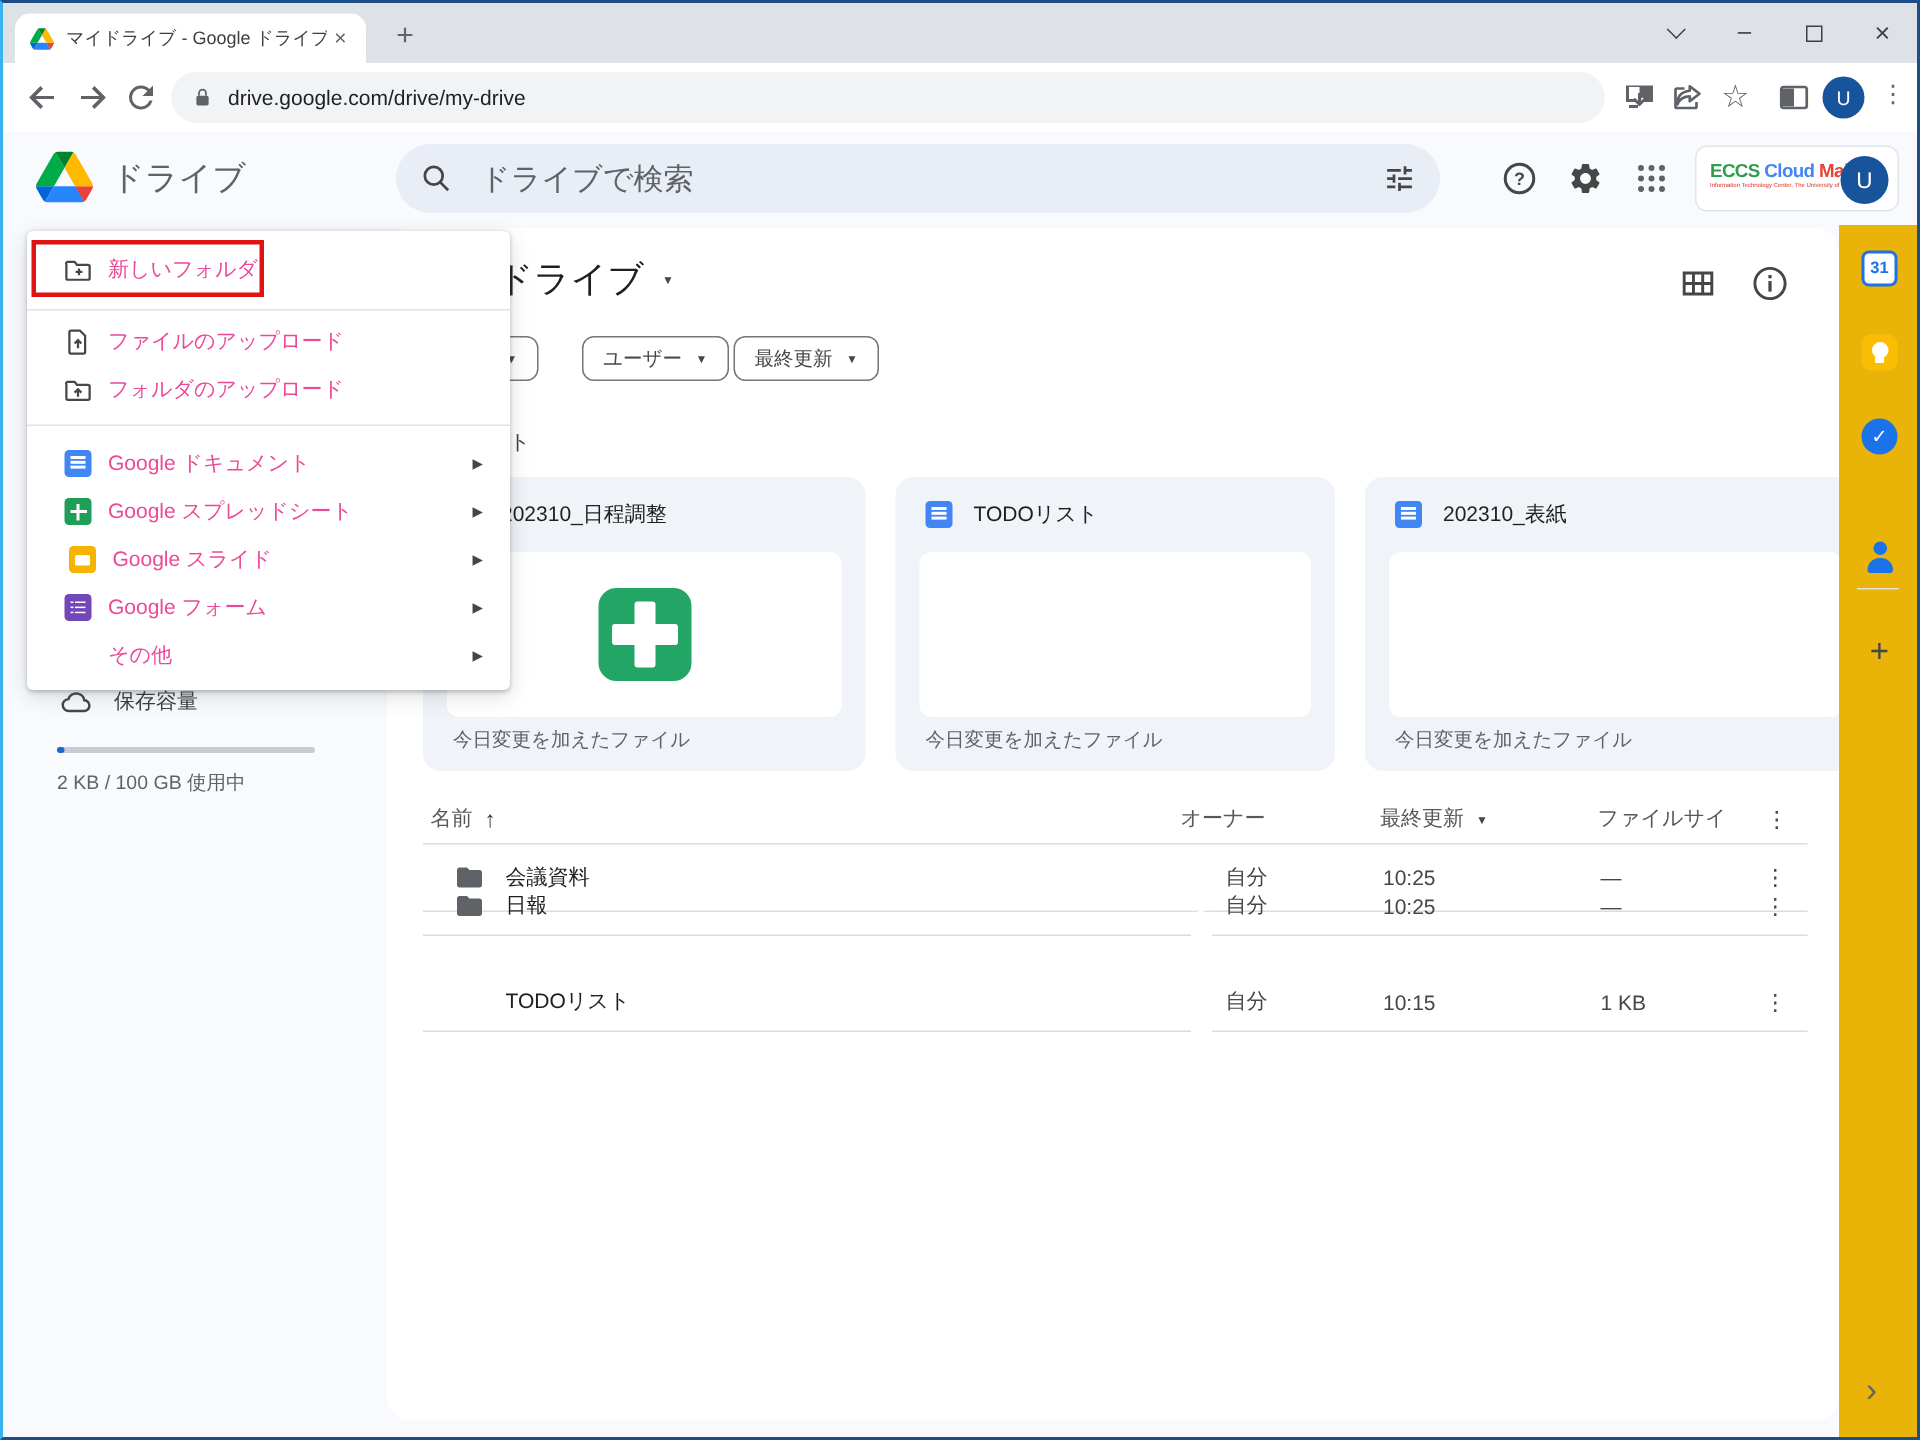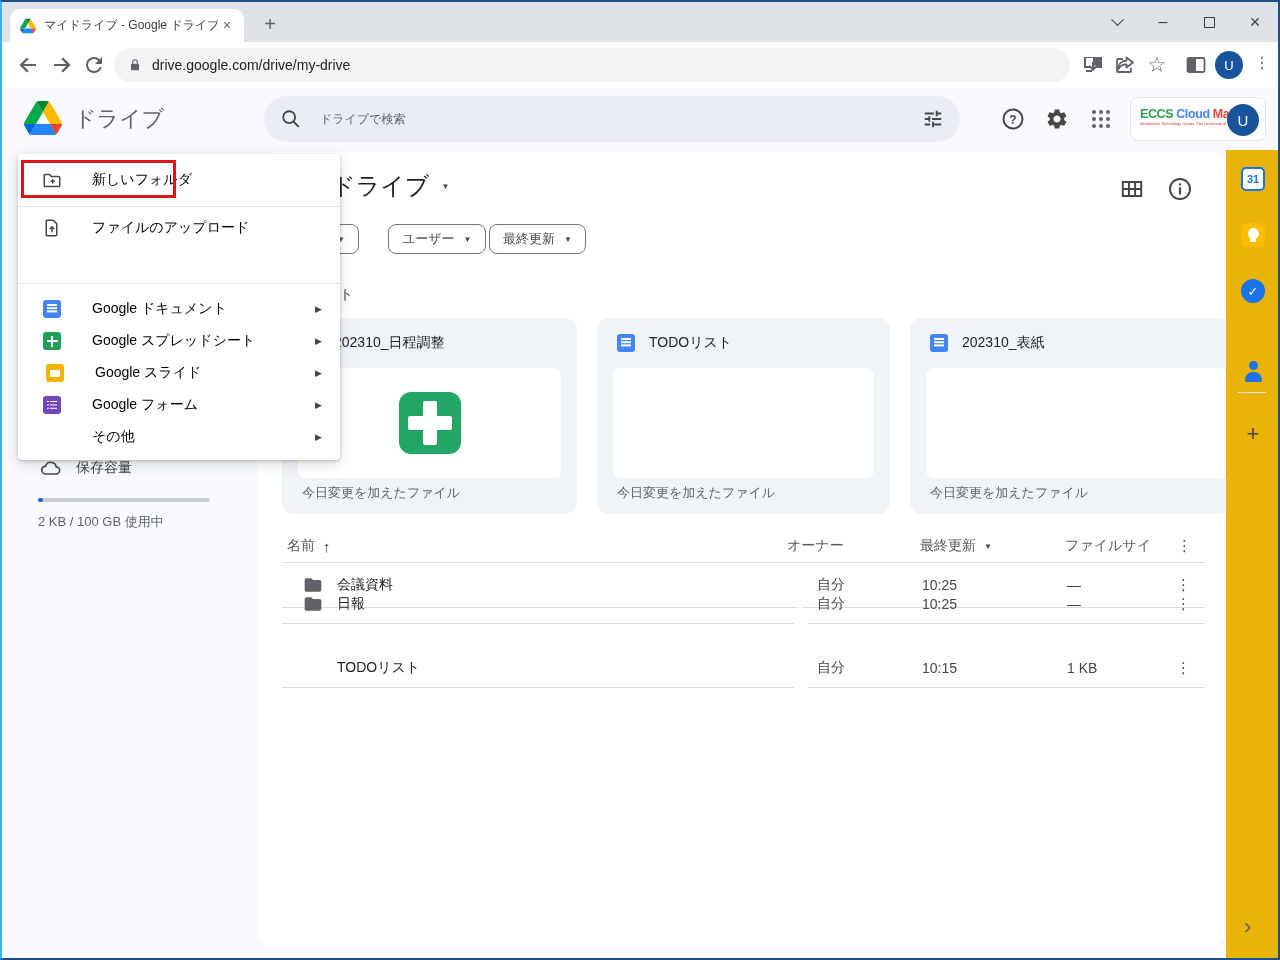--- a/index.html
+++ b/index.html
@@ -38,21 +38,21 @@
   .tb-dots { position:absolute; left:1252px; top:11px; font-size:16px; color:#5f6368; width:12px;
              text-align:center; }
 
   
   .drive-header { position:absolute; left:0; top:86px; width:100%; height:62px; background:#f8fafd; }
   .dh-logo { position:absolute; left:22px; top:13px; width:38px; height:34px; }
   .dh-name { position:absolute; left:72px; top:16px; font-size:22px; color:#5f6368; }
   .dh-search { position:absolute; left:262px; top:8px; width:696px; height:46px; background:#e9eef6;
                border-radius:23px; display:flex; align-items:center; padding:0 16px; }
   .dh-search svg { flex:none; }
-  .dh-search-text { font-size:12px; color:#5f6368; margin-left:18px; flex:1; }
+  .dh-search-text { font-size:20px; color:#5f6368; margin-left:18px; flex:1; }
   .dh-ico { position:absolute; top:19px; width:24px; height:24px; }
   .badge { position:absolute; left:1128px; top:9px; width:136px; height:44px; background:#fff;
            border:1px solid #e2e5ea; border-radius:8px; }
   .badge-text { position:absolute; left:9px; top:9px; width:90px; }
   .badge-line { font-size:12.5px; font-weight:bold; letter-spacing:-0.4px; white-space:nowrap; }
   .badge-tagline { font-size:8px; color:#d93025; white-space:nowrap; transform:scale(.5);
                    transform-origin:left top; width:200%; }
   .badge-avatar { position:absolute; right:6px; top:6px; width:32px; height:32px; border-radius:50%;
                   background:#18549c; color:#fff; font-size:15px; display:flex; align-items:center;
                   justify-content:center; }
@@ -128,21 +128,21 @@
   .contacts-ico::after { content:""; position:absolute; left:3.5px; top:12.5px; width:17px; height:10px;
                          border-radius:8px 8px 2px 2px; background:#1a73e8; }
 
   
   .menu { position:absolute; left:16px; top:152px; width:322px; height:306px; background:#fff;
           border-radius:4px; box-shadow:0 1px 3px rgba(60,64,67,.3), 0 4px 14px rgba(60,64,67,.18);
           z-index:50; }
   .mi { position:absolute; left:0; width:100%; display:flex; align-items:center; padding-left:24px; }
   .mi-ico { width:20px; height:20px; margin-right:10px; flex:none; }
   .mi-ico18 { width:18px; height:18px; margin:1px 11px 1px 1px; flex:none; }
-  .mi-label { font-size:14px; color:#000000;margin-left:20px; }
+  .mi-label { font-size:14px; color:#ec4899; }
   .mi-arrow { position:absolute; right:18px; font-size:9px; color:#444746; }
   .menu-div { position:absolute; left:0; width:100%; border-bottom:1px solid #e3e3e3; }
   .red-box { position:absolute; left:3px; top:6px; width:155px; height:38px; border:3px solid #df1313;
              z-index:60; pointer-events:none; }
 
   .g-mini { border-radius:3px; position:relative; width:18px; height:18px; }
   .mini-docs { background:#4285f4; }
   .mini-docs::before { content:""; position:absolute; left:4px; top:4px; width:10px; height:2px;
                        background:#fff; box-shadow:0 3.2px 0 #fff, 0 6.4px 0 #fff; }
   .mini-sheets { background:#1e9e57; }
@@ -420,20 +420,27 @@
     </div>
     <div class="menu-div" style="top:52px;"></div>
 
     <div class="mi" style="top:58px; height:32px;">
       <svg class="mi-ico" viewBox="0 0 24 24">
         <path d="M6.3 2.8h7.2l4.2 4.2v13a1.2 1.2 0 0 1-1.2 1.2H6.3a1.2 1.2 0 0 1-1.2-1.2V4a1.2 1.2 0 0 1 1.2-1.2z" fill="none" stroke="#444746" stroke-width="1.8"></path>
         <path d="M12 17v-6M9.3 13.2 12 10.5l2.7 2.7" fill="none" stroke="#444746" stroke-width="1.8"></path>
       </svg>
       <span class="mi-label">ファイルのアップロード</span>
     </div>
+    <div class="mi" style="top:90px; height:32px;">
+      <svg class="mi-ico" viewBox="0 0 24 24">
+        <path d="M4 5.5h5.2l2 2.3H20a1.3 1.3 0 0 1 1.3 1.3v9.4a1.3 1.3 0 0 1-1.3 1.3H4a1.3 1.3 0 0 1-1.3-1.3v-11A1.3 1.3 0 0 1 4 5.5z" fill="none" stroke="#444746" stroke-width="1.8"></path>
+        <path d="M12 17.4v-5.6M9.3 14.1 12 11.4l2.7 2.7" fill="none" stroke="#444746" stroke-width="1.8"></path>
+      </svg>
+      <span class="mi-label">フォルダのアップロード</span>
+    </div>
     <div class="menu-div" style="top:129px;"></div>
 
     <div class="mi" style="top:139px; height:32px;">
       <span class="g-mini mini-docs mi-ico18"></span>
       <span class="mi-label">Google ドキュメント</span>
       <span class="mi-arrow">▶</span>
     </div>
     <div class="mi" style="top:171px; height:32px;">
       <span class="g-mini mini-sheets mi-ico18"></span>
       <span class="mi-label">Google スプレッドシート</span>

